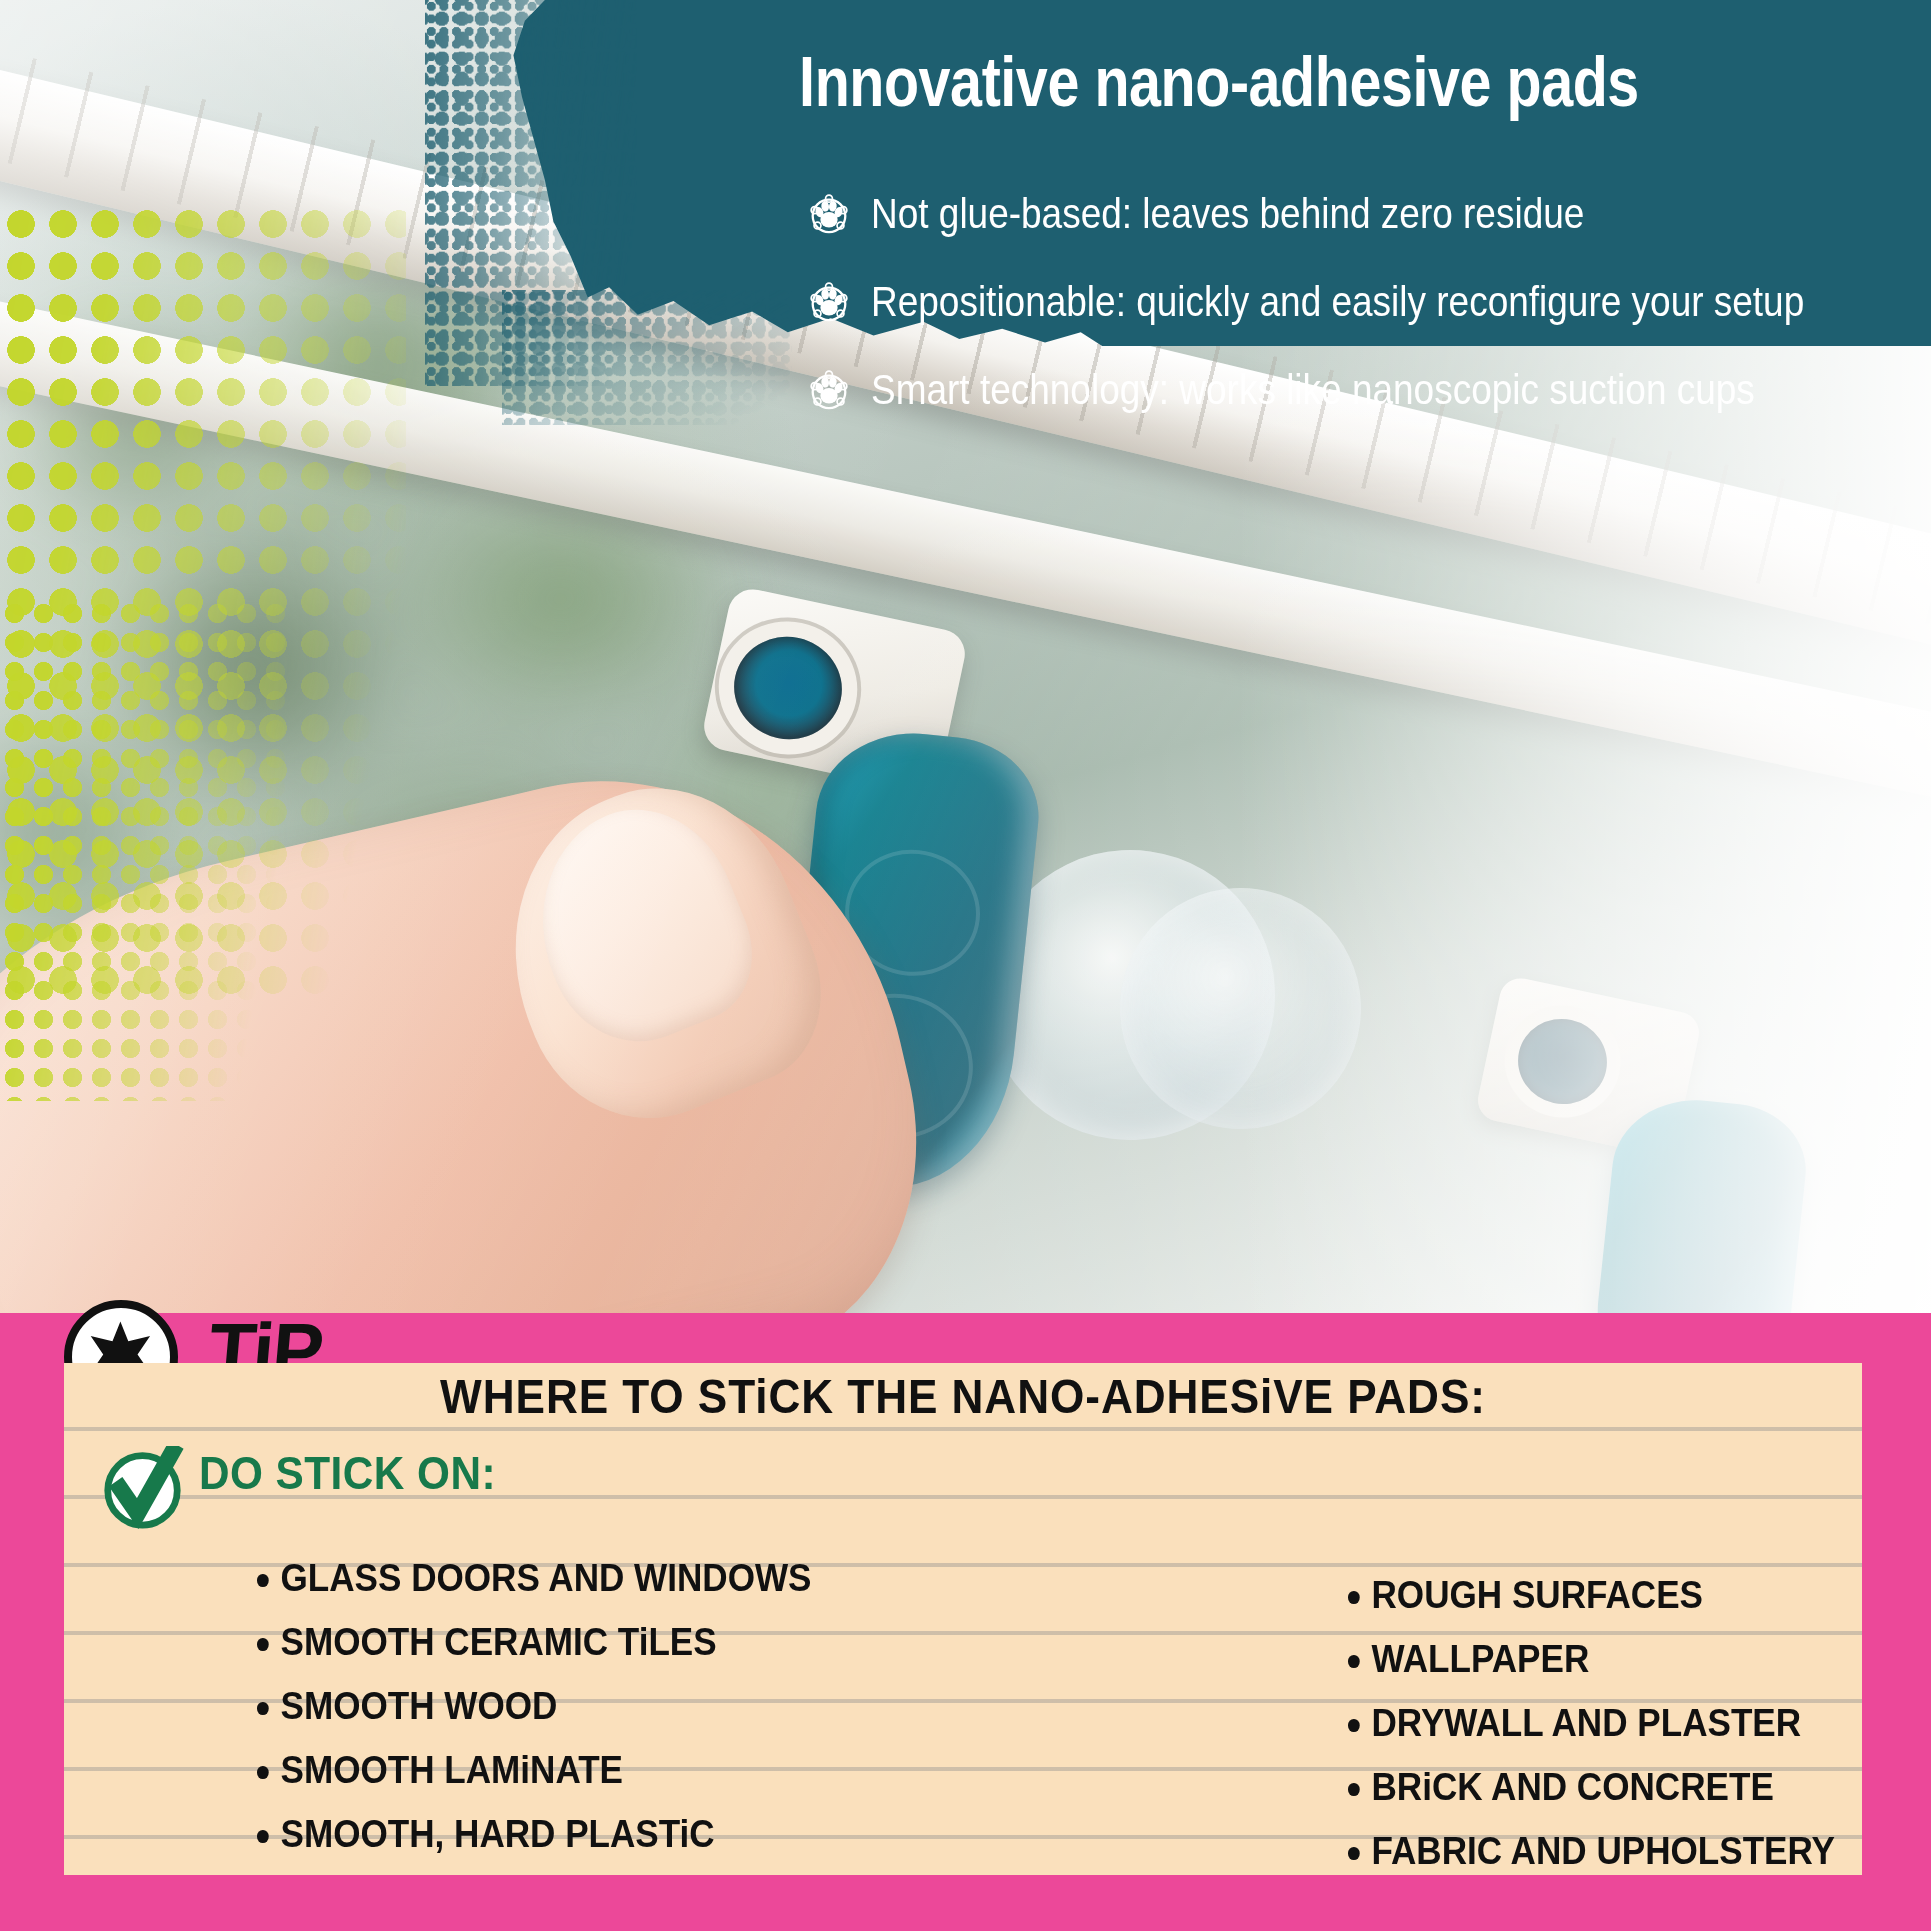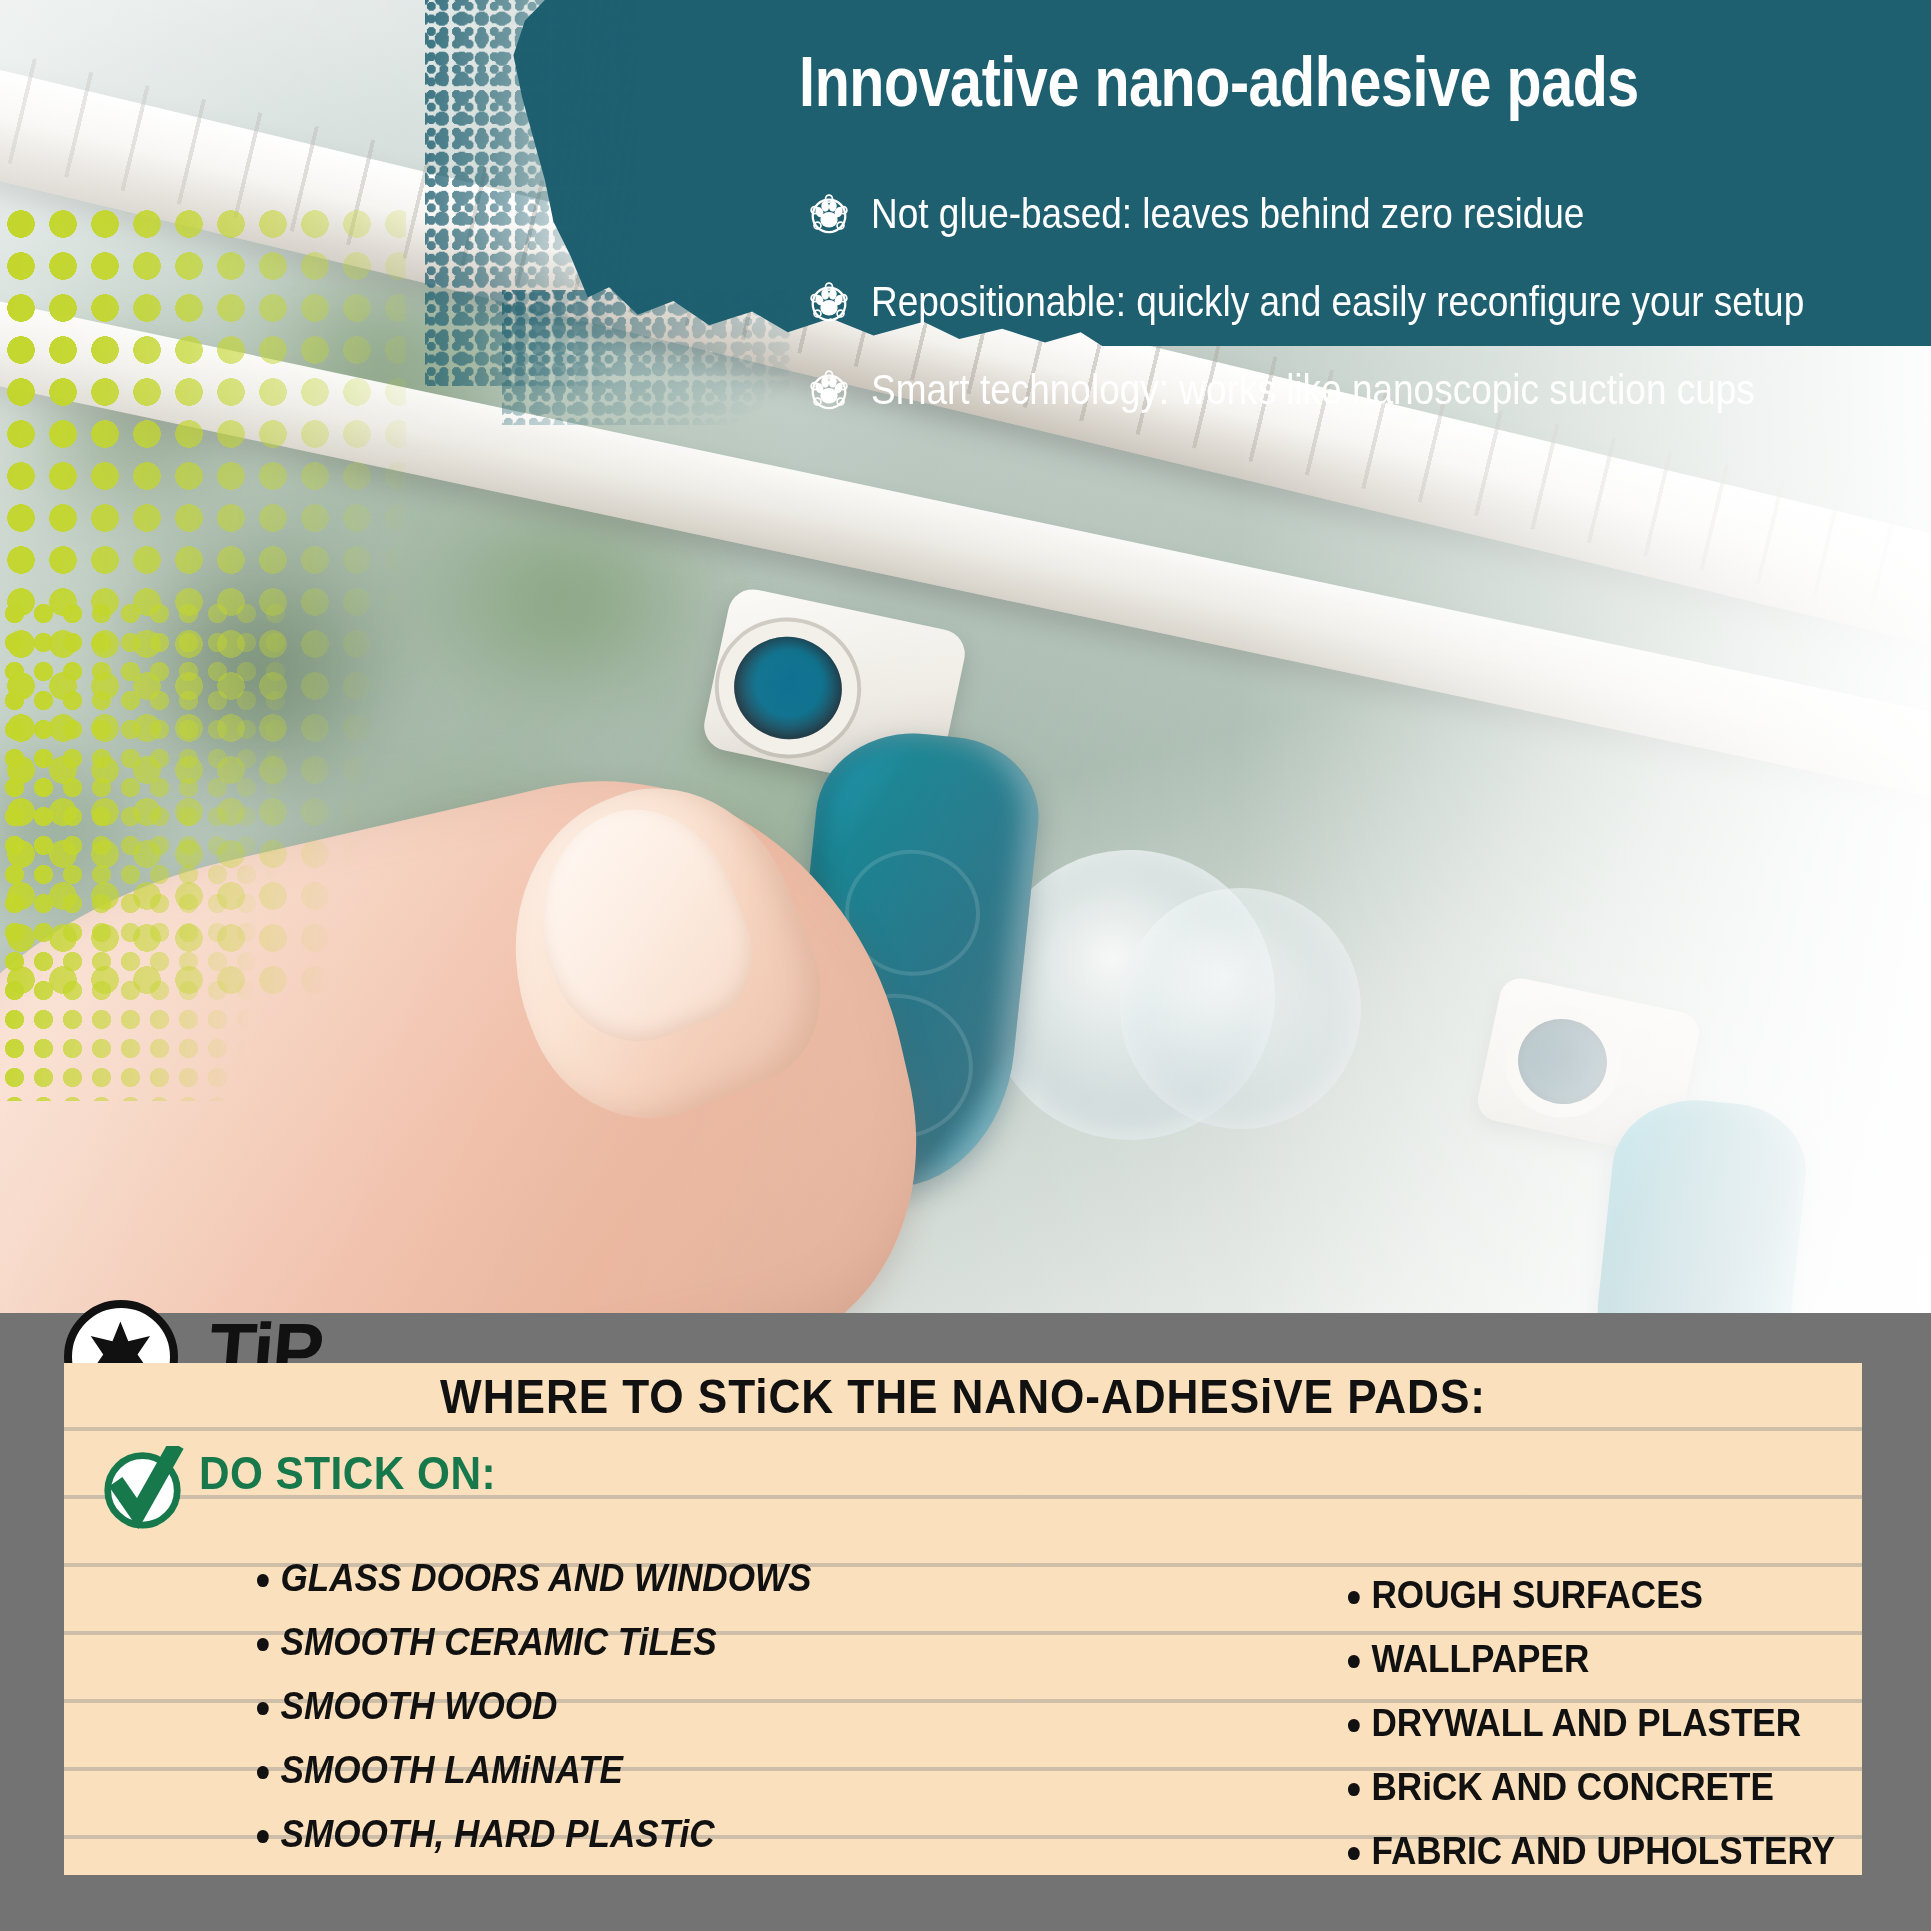--- a/index.html
+++ b/index.html
@@ -1,19 +1,19 @@
 <!DOCTYPE html>
 <html><head>
 <meta charset="utf-8">
 <style>
   * { margin:0; padding:0; box-sizing:border-box; }
   html,body { width:1931px; height:1931px; background:#fff;
     font-family:"Liberation Sans", sans-serif; overflow:hidden; }
 
-  #page { position:relative; width:1931px; height:1931px; overflow:hidden; background:#737373; }
+  #page { position:relative; width:1931px; height:1931px; overflow:hidden; background:#ec4899; }
 
   
   .photo {
     position:absolute; left:0; top:0; width:1931px; height:1313px; overflow:hidden;
     background:
       radial-gradient(ellipse 676px 502px at 290px 541px, rgba(120,150,120,.55) 0%, rgba(150,175,150,.25) 55%, rgba(0,0,0,0) 78%),
       radial-gradient(ellipse 502px 406px at 241px 290px, rgba(175,195,190,.55) 0%, rgba(0,0,0,0) 72%),
       linear-gradient(165deg, #dfe6e4 0%, #cfd9d5 18%, #b9c7bf 40%, #9fb3a6 58%, #c4cfc8 74%, #e6eae6 100%);
   }
   
@@ -373,21 +373,21 @@
       <span class="head-icon">
         <svg viewBox="0 0 86 86" width="83" height="83">
           <circle cx="43" cy="46" r="36" fill="#ffffff" stroke="#17794b" stroke-width="7"></circle>
           <path d="M20 44 L38 70 L74 6" fill="none" stroke="#17794b" stroke-width="17" stroke-linecap="square"></path>
         </svg>
       </span>
       <span class="head-label ok">DO STICK ON:</span>
     </div>
 
 
-    <div class="li-col" style="left:193px; top:183px;font-style:italic;">
+    <div class="li-col" style="left:193px; top:183px;">
       <div class="li"><span class="dot"></span><span>GLASS DOORS AND WINDOWS</span></div>
       <div class="li"><span class="dot"></span><span>SMOOTH CERAMIC TiLES</span></div>
       <div class="li"><span class="dot"></span><span>SMOOTH WOOD</span></div>
       <div class="li"><span class="dot"></span><span>SMOOTH LAMiNATE</span></div>
       <div class="li"><span class="dot"></span><span>SMOOTH, HARD PLASTiC</span></div>
     </div>
 
 
     <div class="li-col" style="left:1284px; top:200px;">
       <div class="li"><span class="dot"></span><span>ROUGH SURFACES</span></div>

